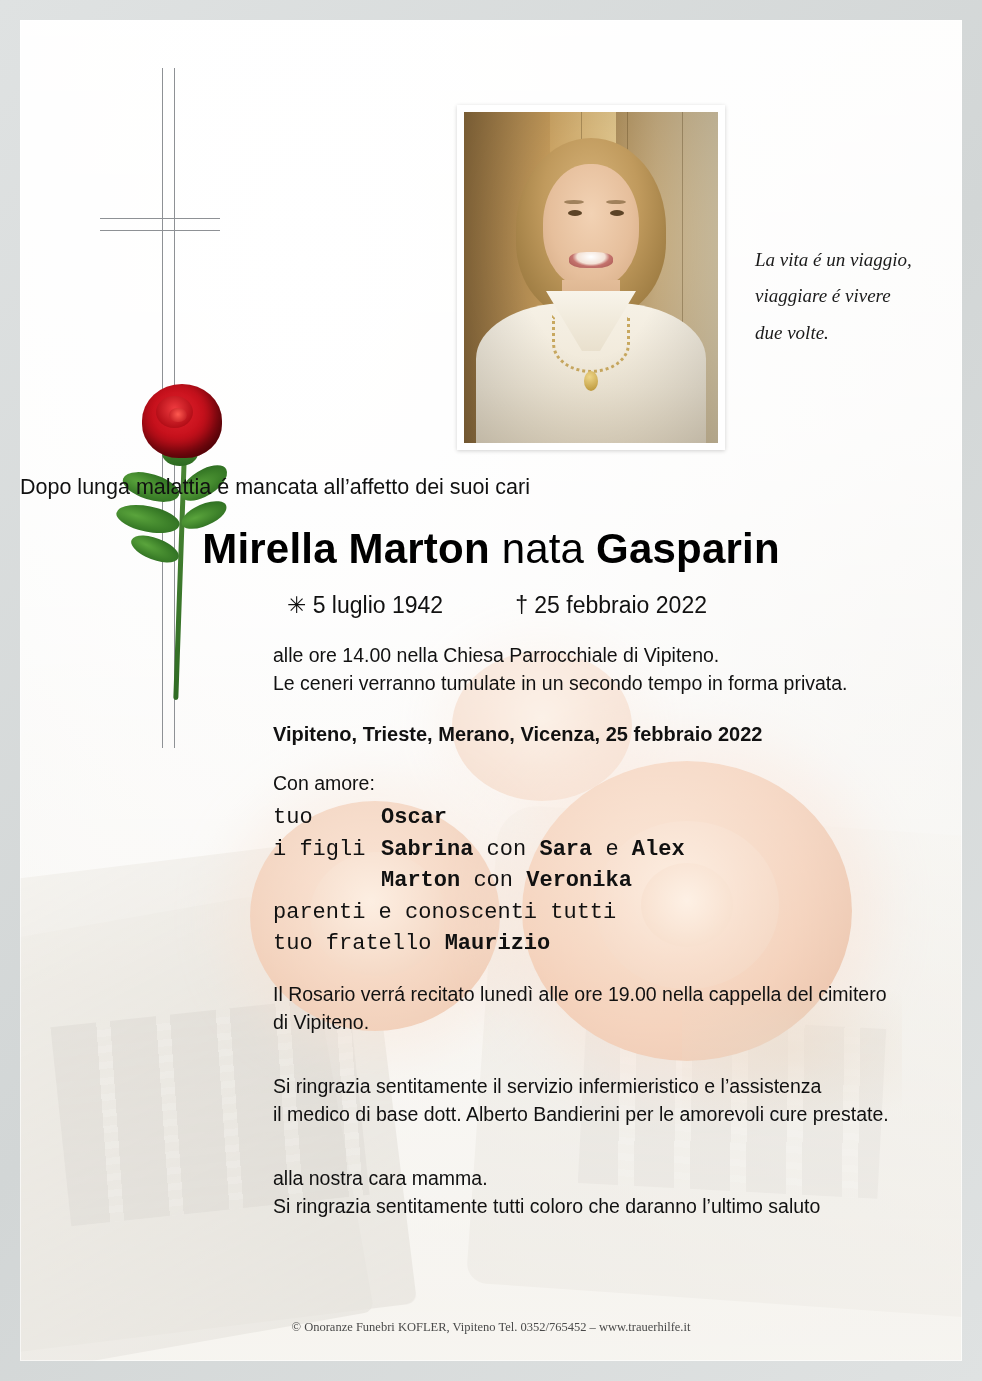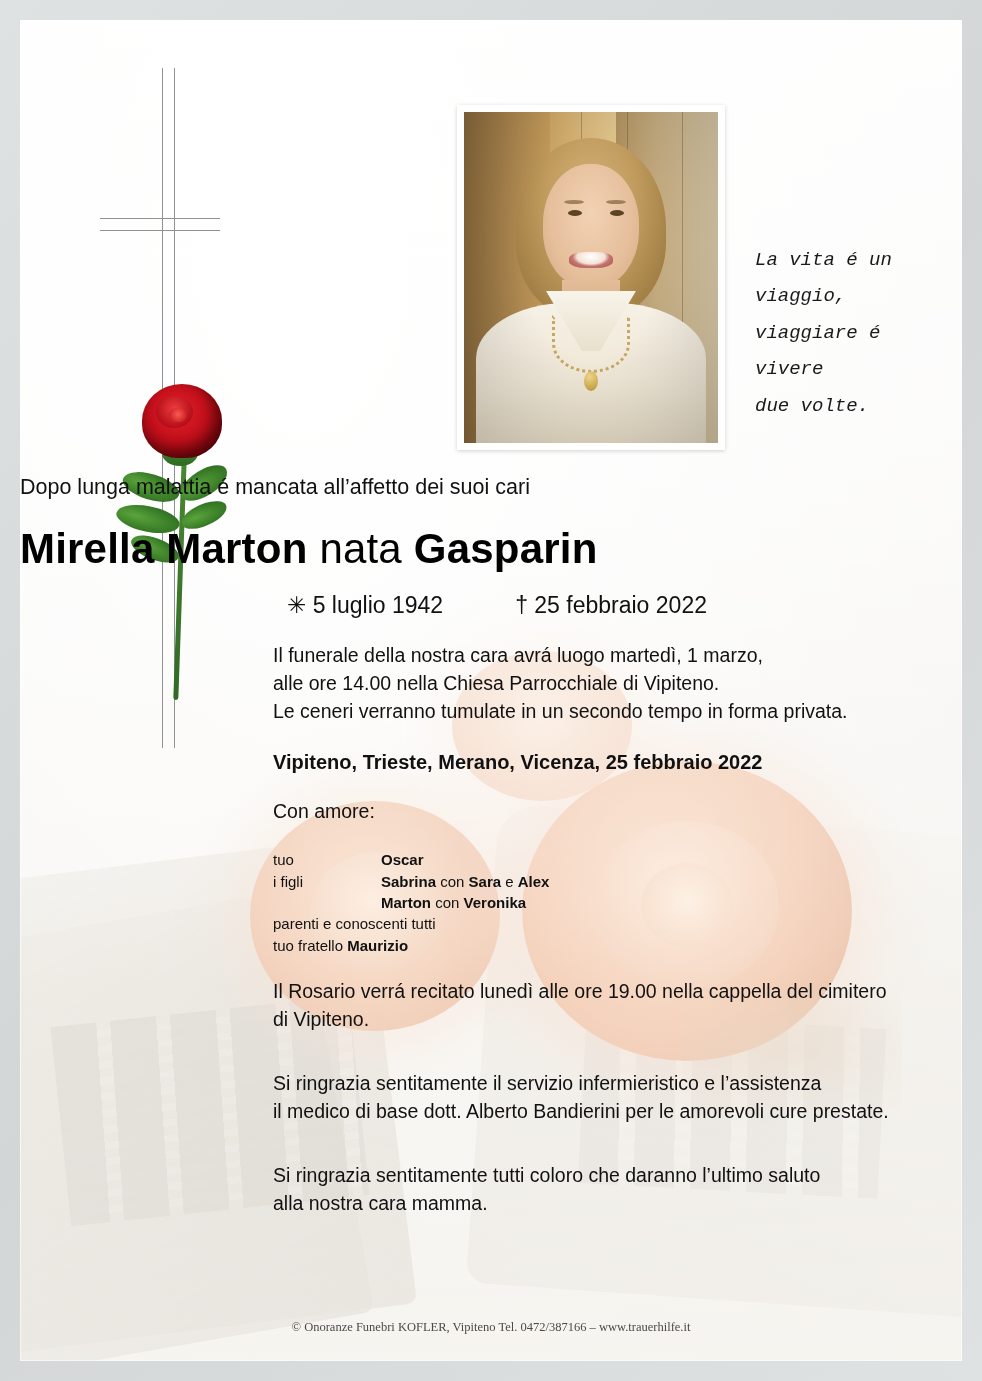--- a/index.html
+++ b/index.html
@@ -333,39 +333,39 @@
     position:absolute; inset:0;
     background: radial-gradient(ellipse at 50% 40%, rgba(0,0,0,0) 40%, rgba(0,0,0,0.18) 100%);
   }
 
   
   .quote {
     position: absolute;
     left: 735px;
     top: 222px;
     width: 200px;
-    font-family: Liberation Mono, monospace;
+    font-family: Liberation Serif, serif;
     font-style: italic;
     font-size: 19px;
     color: #1a1a1a;
     line-height: 1.92;
   }
   .lead {
     position: absolute;
     left: 0; right: 0;
     top: 455px;
     text-align: left;
     font-size: 21.5px;
     color: #111;
   }
   .name {
     position: absolute;
     left: 0; right: 0;
     top: 505px;
-    text-align: left;
+    text-align: center;
     font-size: 42px;
     color: #000;
     letter-spacing: 0.2px;
   }
   .name .b { font-weight: bold; }
   .name .n { font-weight: normal; }
   .dates {
     position: absolute;
     left: 0; right: 0;
     top: 572px;
@@ -386,23 +386,24 @@
   }
   .body p { margin: 0; }
   .spacer-sm { height: 14px; }
   .spacer-md { height: 22px; }
   .bold { font-weight: bold; }
   .place {
     font-weight: bold;
     font-size: 20px;
   }
   .family {
-    margin-top: 23px;
-    font-size: 15px;
+    margin-top: 4px;
+    font-size: 22px;
     line-height: 1.43;
+    font-family: Liberation Mono, monospace;
   }
   .fam-row { display: flex; }
   .fam-label { width: 108px; flex: 0 0 108px; }
   .fam-value .bold { font-weight: bold; }
   .footer {
     position: absolute;
     left: 0; right: 0;
     bottom: 26px;
     text-align: center;
     font-size: 12.5px;
@@ -484,21 +485,20 @@
 
     <div class="name">
       <span class="b">Mirella Marton</span><span class="n"> nata </span><span class="b">Gasparin</span>
     </div>
 
     <div class="dates">
       <span>✳ 5 luglio 1942</span><span class="gap"></span><span>† 25 febbraio 2022</span>
     </div>
 
     <div class="body">
-      <p>Il funerale della nostra cara avrá luogo martedì, 1 marzo,</p>
       <p>alle ore 14.00 nella Chiesa Parrocchiale di Vipiteno.</p>
       <p>Le ceneri verranno tumulate in un secondo tempo in forma privata.</p>
 
       <div class="spacer-md"></div>
       <p class="place">Vipiteno, Trieste, Merano, Vicenza, 25 febbraio 2022</p>
 
       <div class="spacer-md"></div>
       <p>Con amore:</p>
 
       <div class="family">
@@ -526,19 +526,19 @@
       <p>Il Rosario verrá recitato lunedì alle ore 19.00 nella cappella del cimitero</p>
       <p>di Vipiteno.</p>
 
       <div class="spacer-md"></div>
       <div class="spacer-sm"></div>
       <p>Si ringrazia sentitamente il servizio infermieristico e l’assistenza</p>
       <p>il medico di base dott. Alberto Bandierini per le amorevoli cure prestate.</p>
 
       <div class="spacer-md"></div>
       <div class="spacer-sm"></div>
+      <p>alla nostra cara mamma.</p>
       <p>Si ringrazia sentitamente tutti coloro che daranno l’ultimo saluto</p>
-      <p>alla nostra cara mamma.</p>
-    </div>
-
-    <div class="footer">© Onoranze Funebri KOFLER, Vipiteno Tel. 0472/387166 – www.trauerhilfe.it</div>
+    </div>
+
+    <div class="footer">© Onoranze Funebri KOFLER, Vipiteno Tel. 0352/765452 – www.trauerhilfe.it</div>
   </div>
 </div>
 
 </body></html>

